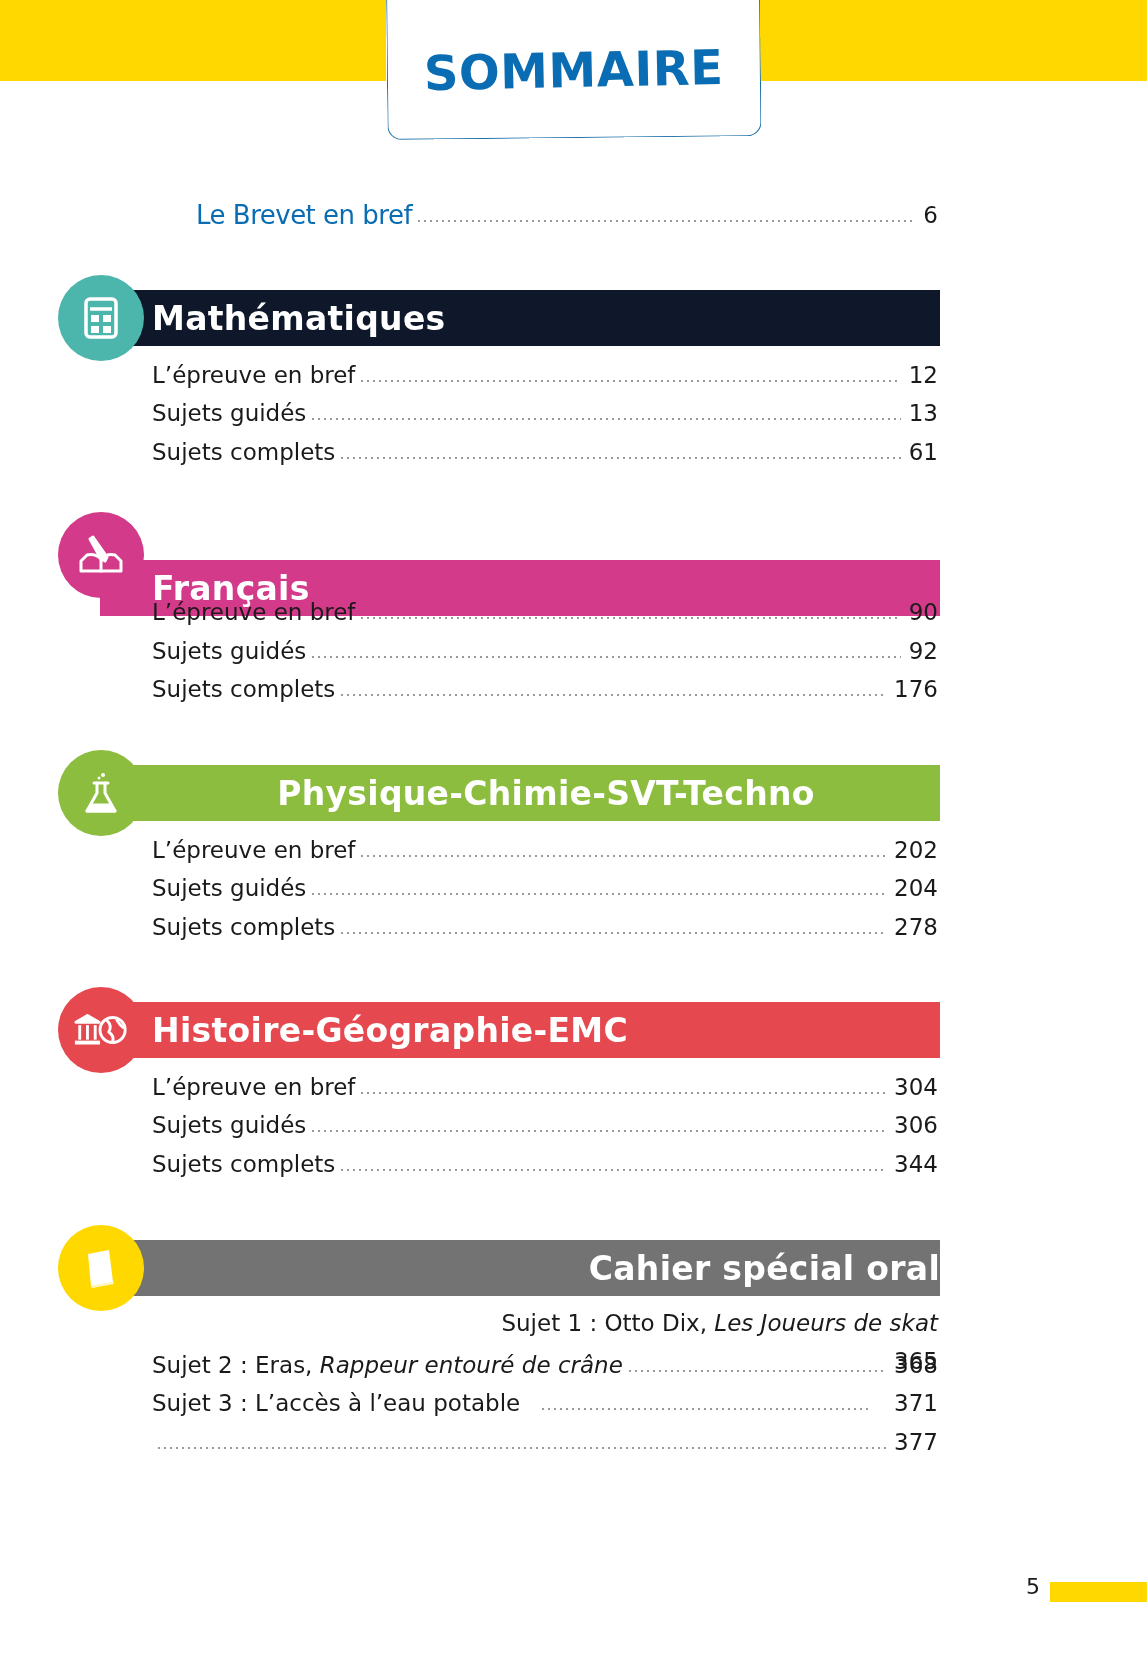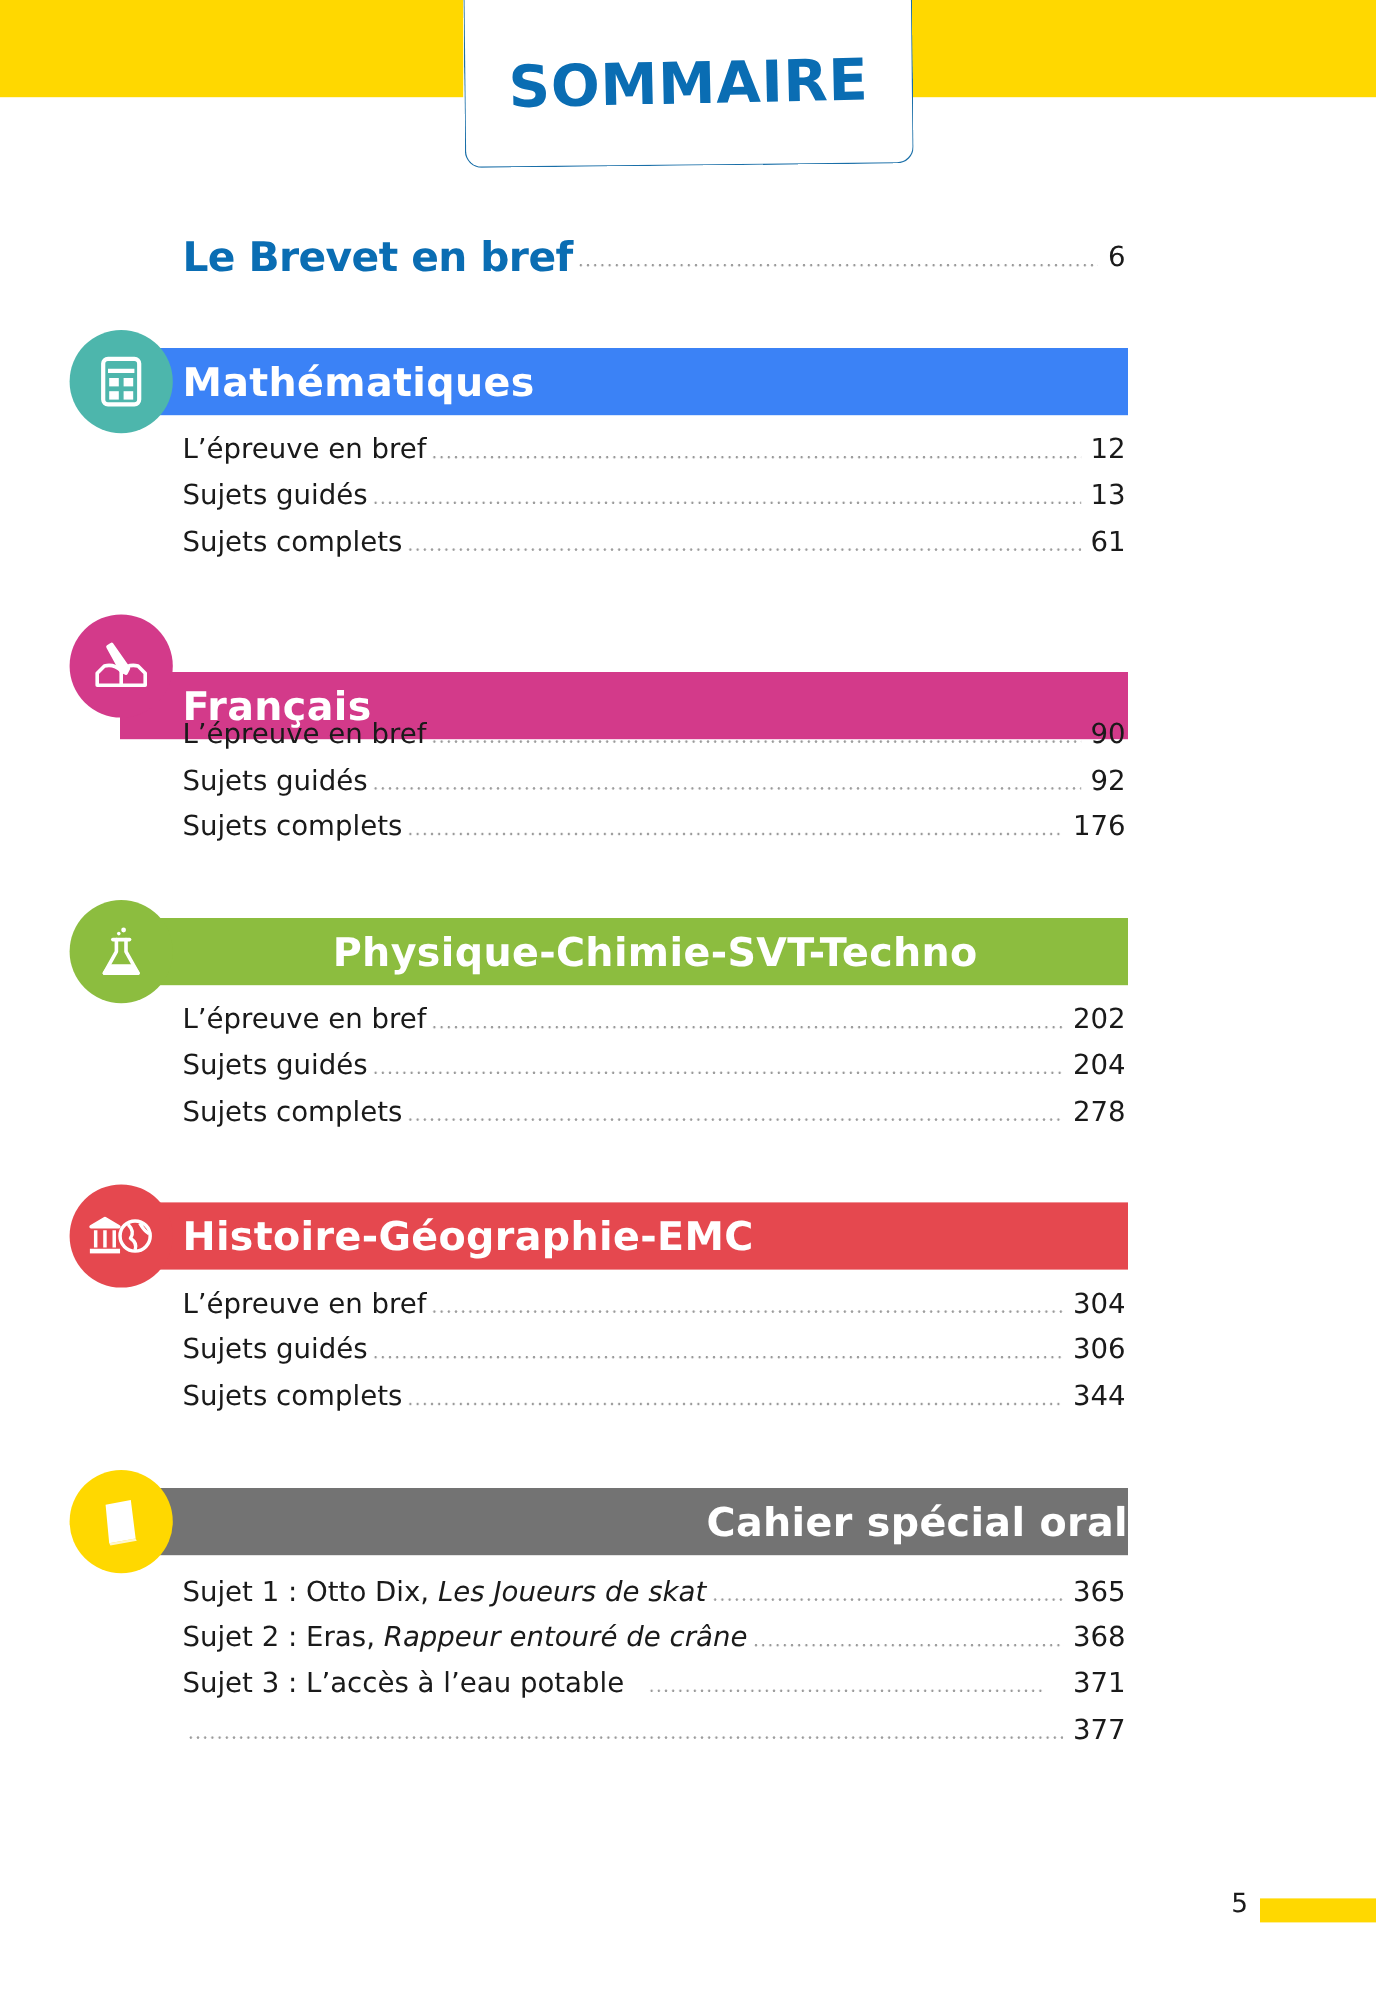--- a/index.html
+++ b/index.html
@@ -29,21 +29,21 @@
     .toc-row .label { white-space: nowrap; color: #1a1a1a; }
     .toc-row .label i { font-style: italic; }
     .toc-row .leader {
       flex: 1; margin: 0 8px 8px 4px; height: 2px;
       background-image: radial-gradient(circle, #9a9a9a 1px, transparent 1.2px);
       background-size: 6px 2px; background-repeat: repeat-x;
     }
     .toc-row .page { white-space: nowrap; color: #1a1a1a; }
 
     .brevet { top: 196px; }
-    .brevet .label { color: #0a6db3; font-weight: bold; font-size: 34px; letter-spacing: -0.5px; }
+    .brevet .label { color: #0a6db3; font-weight: normal; font-size: 26px; letter-spacing: -0.5px; margin-left: 44px; }
 
     .section-bar {
       position: absolute; left: 100px; width: 840px; height: 56px;
       display: flex; align-items: center; padding-left: 52px;
     }
     .section-bar .section-title {
       color: #fff; font-weight: bold; font-size: 33px; letter-spacing: 0.3px; white-space: nowrap;
     }
     .section-circle {
       position: absolute; left: 58px; width: 86px; height: 86px; border-radius: 50%;
@@ -62,21 +62,21 @@
 <div class="title-box">
   <div class="title">SOMMAIRE</div>
 </div>
 
 <div class="toc-row brevet">
   <span class="label">Le Brevet en bref</span>
   <span class="leader"></span>
   <span class="page">6</span>
 </div>
 
-<div class="section-bar" style="top:290px;background:#3b82f6;">
+<div class="section-bar" style="top:290px;background:#0f172a;">
   <span class="section-title">Mathématiques</span>
 </div>
 <div class="section-circle" style="top:275px;background:#4db6ac;">
   <svg viewBox="0 0 48 48" fill="none" stroke="#fff" stroke-width="3.5" stroke-linejoin="round">
     <rect x="9" y="5" width="30" height="38" rx="4"></rect>
     <line x1="13" y1="15" x2="35" y2="15"></line>
     <rect x="14" y="21" width="8" height="7" fill="#fff" stroke="none"></rect>
     <rect x="26" y="21" width="8" height="7" fill="#fff" stroke="none"></rect>
     <rect x="14" y="32" width="8" height="7" fill="#fff" stroke="none"></rect>
     <rect x="26" y="32" width="8" height="7" fill="#fff" stroke="none"></rect>
@@ -185,21 +185,21 @@
 
 <div class="section-bar" style="top:1240px;background:#737373;justify-content:flex-end;">
   <span class="section-title">Cahier spécial oral</span>
 </div>
 <div class="section-circle" style="top:1225px;background:#ffd800;">
   <svg viewBox="0 0 48 48">
     <path d="M11 10 L32 6 L36 38 L14 42 Z" fill="#fff"></path>
     <path d="M14 42 L36 38 L37 40 L15 44 Z" fill="#fff" opacity="0.8"></path>
   </svg>
 </div>
-<div class="toc-row" style="top:1308px;">
+<div class="toc-row" style="top:1308px;flex-direction:column;">
   <span class="label"><span>Sujet 1 : Otto Dix, </span><i>Les Joueurs de skat</i></span>
   <span class="leader"></span>
   <span class="page">365</span>
 </div>
 <div class="toc-row" style="top:1346px;">
   <span class="label"><span>Sujet 2 : Eras, </span><i>Rappeur entouré de crâne</i></span>
   <span class="leader"></span>
   <span class="page">368</span>
 </div>
 <div class="toc-row" style="top:1384px;gap:16px;">

